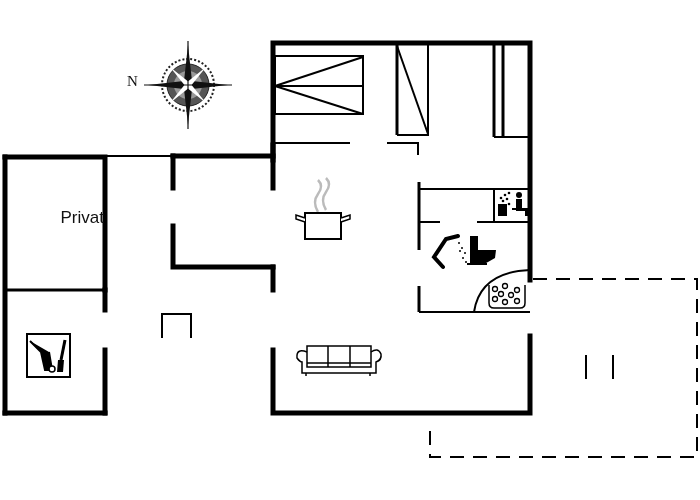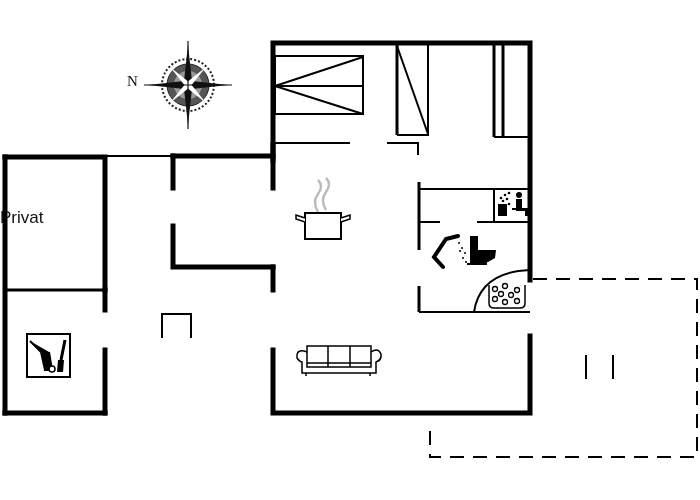--- a/index.html
+++ b/index.html
@@ -1,18 +1,18 @@
 <!DOCTYPE html>
 <html><head>
   <meta charset="utf-8">
   <style>
     html, body { margin: 0; padding: 0; background: #ffffff; }
     body { width: 700px; height: 500px; overflow: hidden; position: relative; font-family: "Liberation Sans", sans-serif; }
     #plan { position: absolute; left: 0; top: 0; }
-    .label-privat { position: absolute; left: 0; top: 208px; width: 104px; text-align: left; font-size: 17px; color: #111; font-family: "Liberation Sans", sans-serif; }
+    .label-privat { position: absolute; left: 0; top: 208px; width: 104px; text-align: right; font-size: 17px; color: #111; font-family: "Liberation Sans", sans-serif; }
     .label-north { position: absolute; left: 127px; top: 73px; font-size: 15px; color: #111; font-family: "Liberation Serif", serif; }
     .wall { stroke: #000; stroke-width: 5; fill: none; stroke-linecap: square; }
     .thin { stroke: #000; stroke-width: 2; fill: none; }
     .med { stroke: #000; stroke-width: 3; fill: none; }
     .dash { stroke: #000; stroke-width: 2; fill: none; stroke-dasharray: 14 9; }
   </style>
 </head>
 <body>
 
 <svg id="plan" width="700" height="500" viewBox="0 0 700 500" xmlns="http://www.w3.org/2000/svg">

